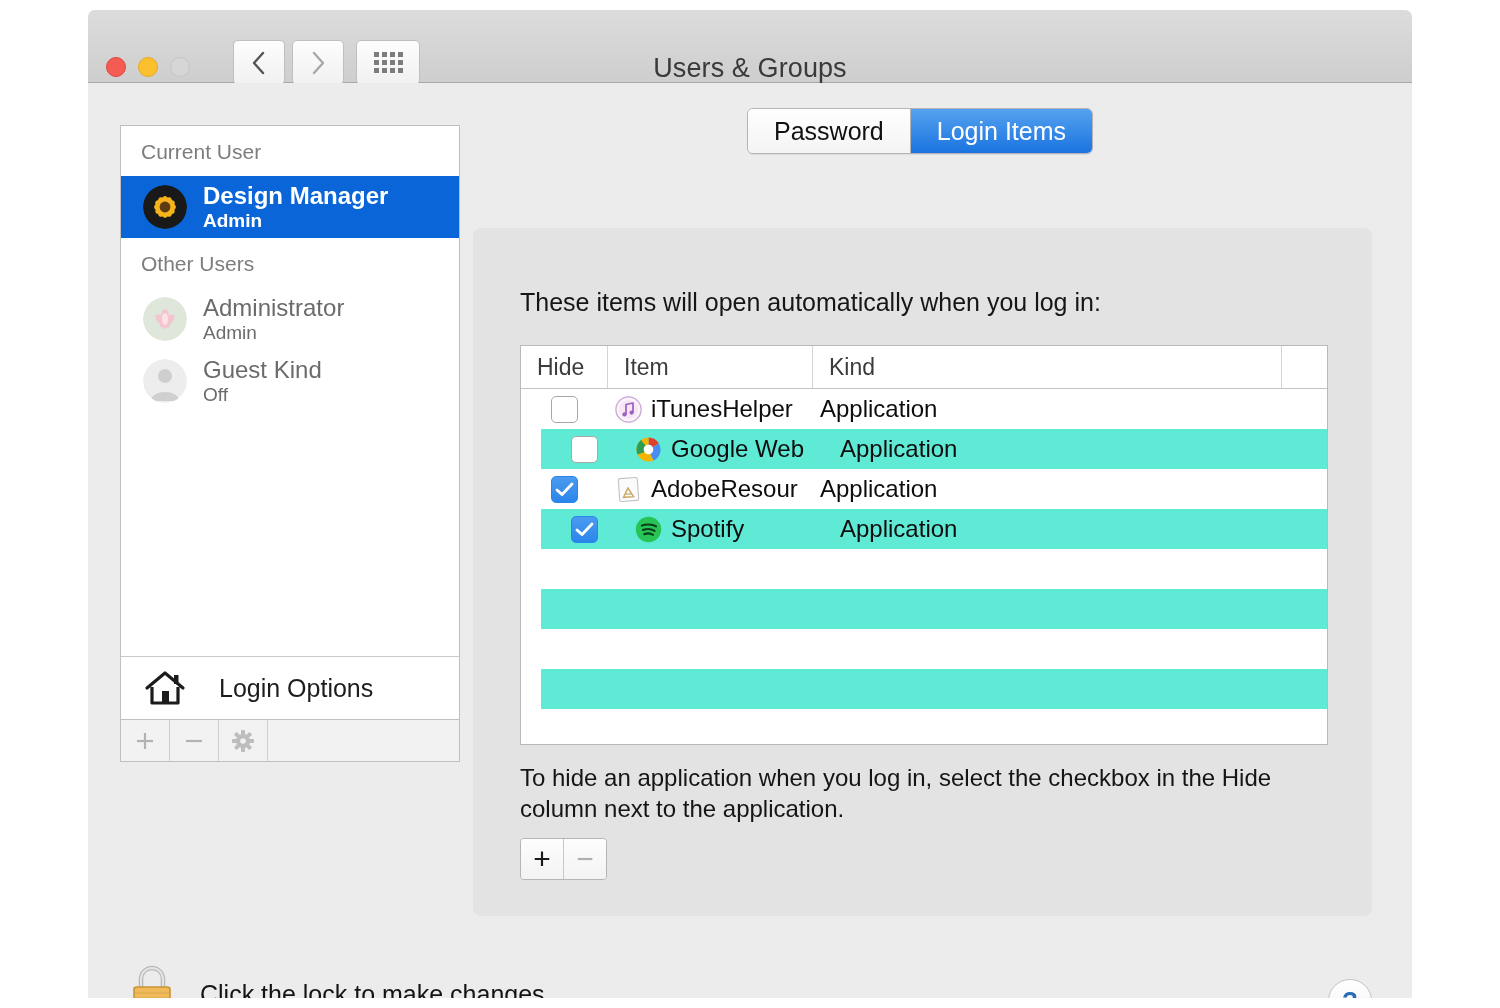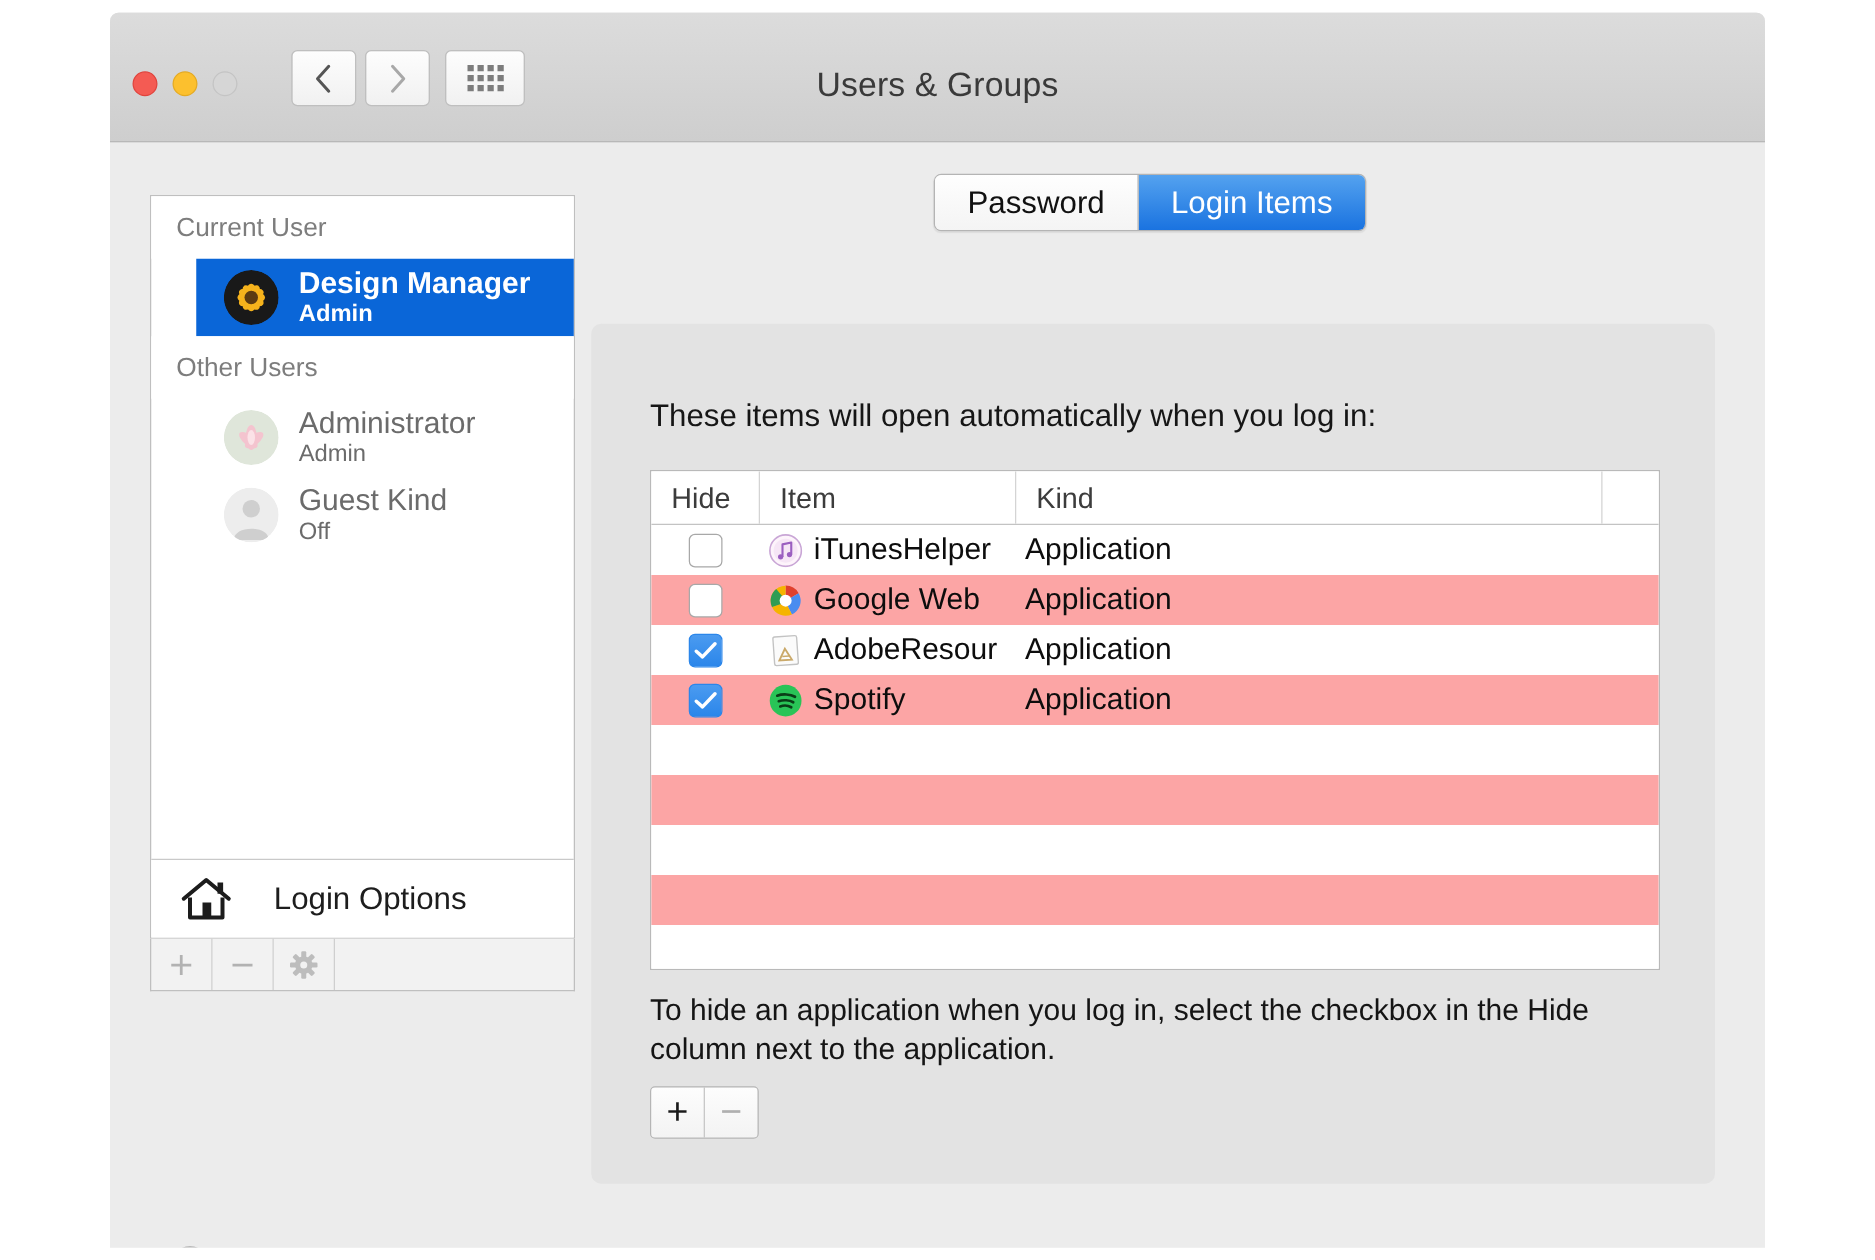--- a/index.html
+++ b/index.html
@@ -23,21 +23,21 @@
     width: 1324px;
     height: 988px;
     background: #ececec;
     border-radius: 7px 7px 0 0;
     overflow: hidden;
   }
 
   
   #titlebar {
     position: relative;
-    height: 104px;
+    height: 73px;
     background: linear-gradient(to bottom, #dcdcdc 0%, #cecece 100%);
     border-bottom: 1px solid #a9a9a9;
     box-sizing: border-box;
   }
   .traffic-lights {
     position: absolute;
     left: 18px;
     top: 47px;
     display: flex;
     gap: 12px;
@@ -149,21 +149,20 @@
     padding: 14px 12px 12px 20px;
     background: #ffffff;
   }
   .user-row {
     display: flex;
     align-items: center;
     padding: 8px 0 8px 22px;
     gap: 16px;
     height: 62px;
     box-sizing: border-box;
-    margin-left: 36px;
   }
   .user-row.selected { background: #0a66d8; }
   .avatar {
     width: 44px;
     height: 44px;
     border-radius: 50%;
     flex: 0 0 44px;
     overflow: hidden;
     position: relative;
   }
@@ -287,21 +286,21 @@
   .th-item { width: 205px; border-left: 1px solid #d4d4d4; }
   .th-kind { flex: 1; border-left: 1px solid #d4d4d4; }
   .th-last { width: 46px; border-left: 1px solid #d4d4d4; }
 
   .tr {
     display: flex;
     height: 40px;
     align-items: center;
   }
   .tr.odd  { background: #ffffff; }
-  .tr.even { background: #fca5a5; }
+  .tr.even { background: #5eead4; margin-left: 20px; }
 
   .td-hide {
     width: 86px;
     display: flex;
     align-items: center;
     justify-content: center;
   }
   .td-item {
     width: 205px;
     display: flex;

